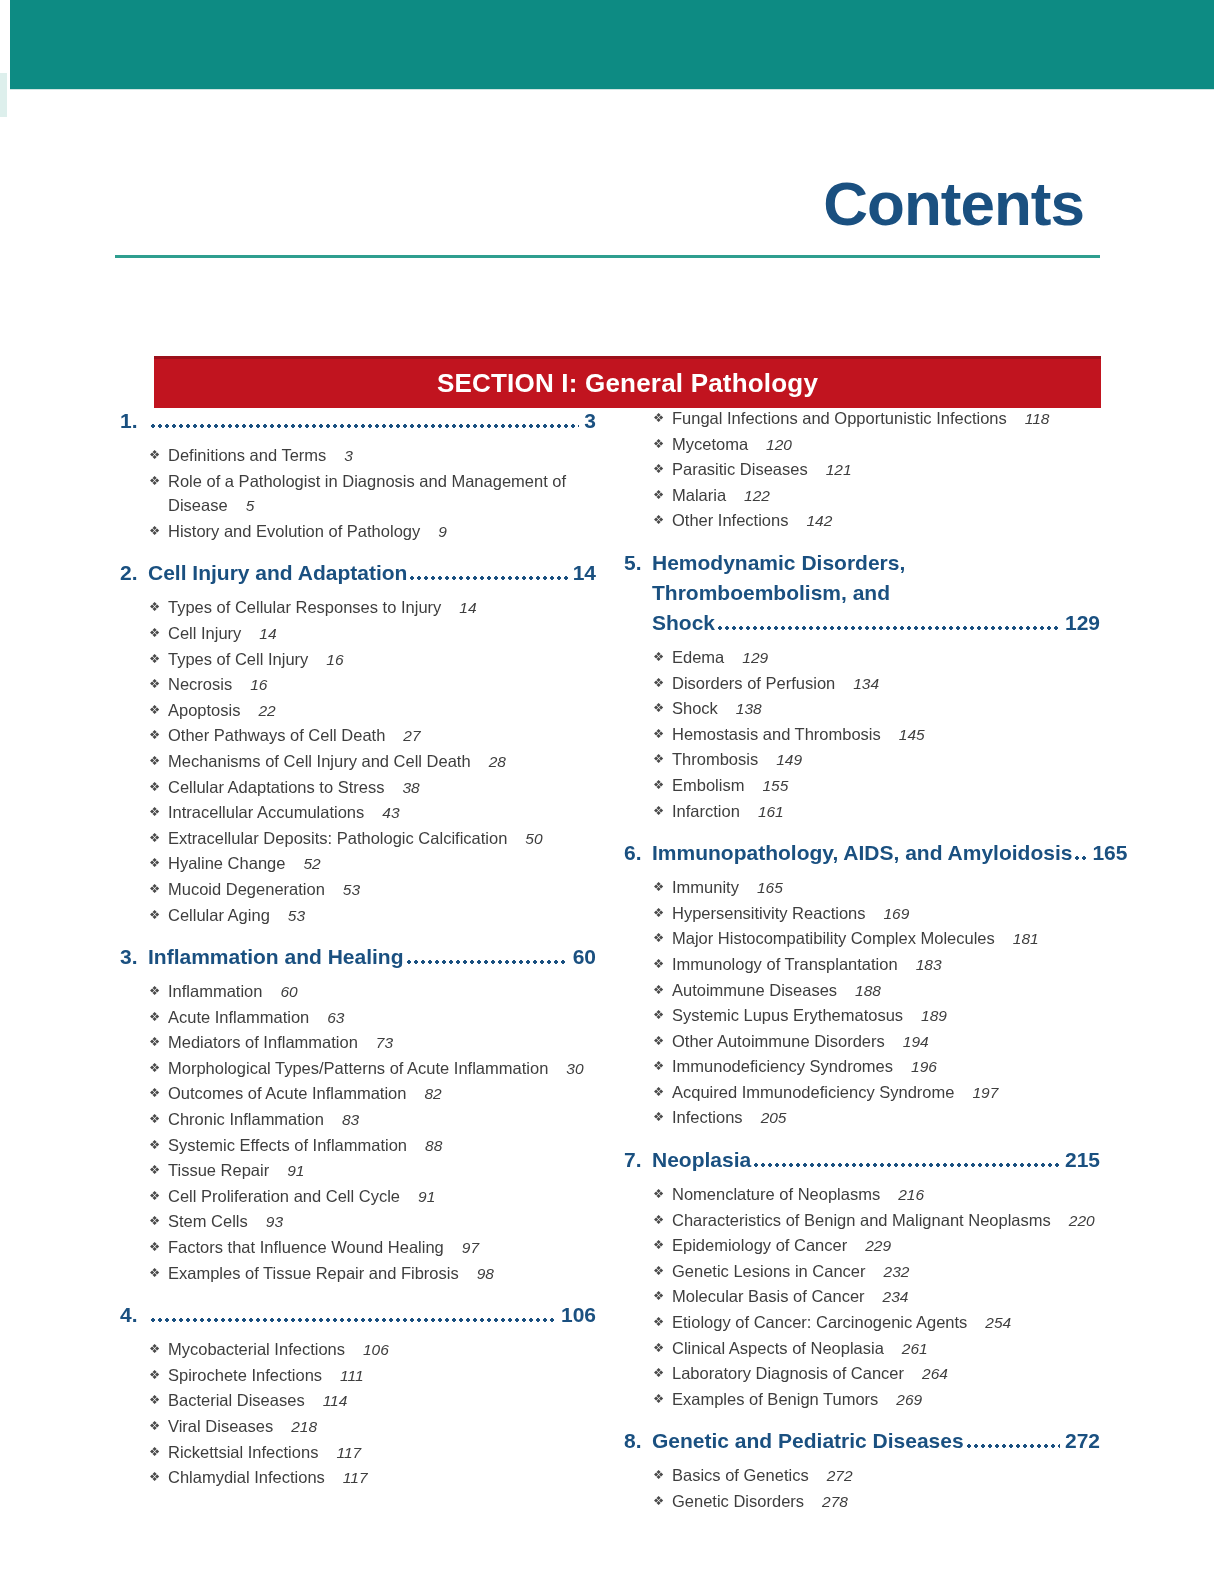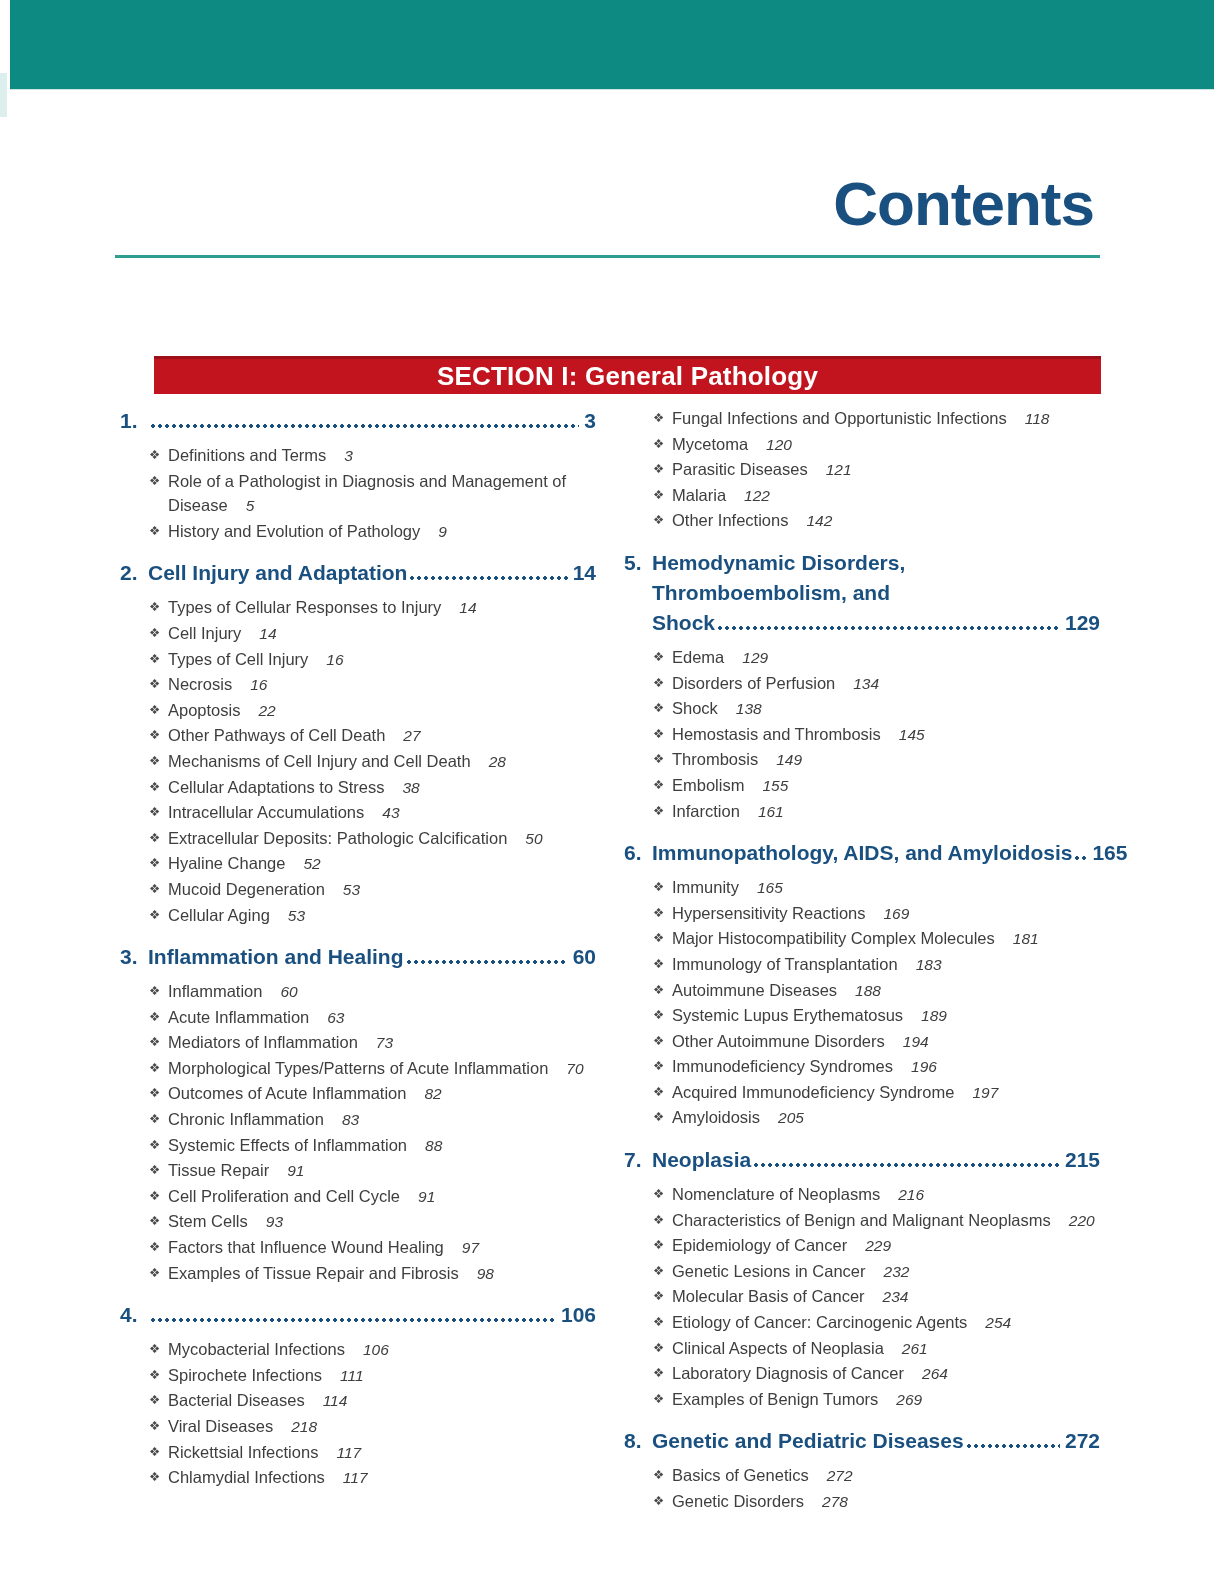--- a/index.html
+++ b/index.html
@@ -13,30 +13,30 @@
   .topbar {
     position: absolute; top: 0; left: 10px; right: 0; height: 89px;
     background: #0d8b83;
     border-bottom: 1px solid #cfe4e1;
   }
   .edge-strip {
     position: absolute; top: 73px; left: 0; width: 7px; height: 44px;
     background: #ddefec;
   }
   .title {
-    position: absolute; top: 168px; right: 120px; margin: 0;
+    position: absolute; top: 168px; right: 130px; margin: 0;
     font-size: 62px; font-weight: 700; letter-spacing: -1px;
     color: #1a5080;
   }
   .rule {
     position: absolute; top: 255px; left: 115px; right: 114px; height: 3px;
     background: #2f9e8f;
   }
   .banner {
-    position: absolute; top: 356px; left: 126px; right: 113px; height: 38px;
+    position: absolute; top: 356px; left: 126px; right: 113px; height: 52px;
     background: #c1141f;
     border-top: 3px solid #9c101a;
     box-sizing: border-box;
     display: flex; align-items: center; justify-content: center; margin-left: 28px;
   }
   .banner span {
     color: #ffffff; font-weight: 700; font-size: 26px; letter-spacing: 0.2px;
   }
   .columns {
     position: absolute; top: 406px; left: 120px; right: 114px;
@@ -141,21 +141,21 @@
                 <span class="ch-title">Inflammation and Healing</span>
                 <span class="leader"></span>
                 <span class="ch-page">60</span>
               </div>
             </div>
           </div>
           <div class="items">
             <div class="item"><span class="bullet">❖</span><span class="lbl">Inflammation</span><span class="pg">60</span></div>
             <div class="item"><span class="bullet">❖</span><span class="lbl">Acute Inflammation</span><span class="pg">63</span></div>
             <div class="item"><span class="bullet">❖</span><span class="lbl">Mediators of Inflammation</span><span class="pg">73</span></div>
-            <div class="item"><span class="bullet">❖</span><span class="lbl">Morphological Types/Patterns of Acute Inflammation</span><span class="pg">70</span></div>
+            <div class="item"><span class="bullet">❖</span><span class="lbl">Morphological Types/Patterns of Acute Inflammation</span><span class="pg">30</span></div>
             <div class="item"><span class="bullet">❖</span><span class="lbl">Outcomes of Acute Inflammation</span><span class="pg">82</span></div>
             <div class="item"><span class="bullet">❖</span><span class="lbl">Chronic Inflammation</span><span class="pg">83</span></div>
             <div class="item"><span class="bullet">❖</span><span class="lbl">Systemic Effects of Inflammation</span><span class="pg">88</span></div>
             <div class="item"><span class="bullet">❖</span><span class="lbl">Tissue Repair</span><span class="pg">91</span></div>
             <div class="item"><span class="bullet">❖</span><span class="lbl">Cell Proliferation and Cell Cycle</span><span class="pg">91</span></div>
             <div class="item"><span class="bullet">❖</span><span class="lbl">Stem Cells</span><span class="pg">93</span></div>
             <div class="item"><span class="bullet">❖</span><span class="lbl">Factors that Influence Wound Healing</span><span class="pg">97</span></div>
             <div class="item"><span class="bullet">❖</span><span class="lbl">Examples of Tissue Repair and Fibrosis</span><span class="pg">98</span></div>
           </div>
         </section>
@@ -225,21 +225,21 @@
           <div class="items">
             <div class="item"><span class="bullet">❖</span><span class="lbl">Immunity</span><span class="pg">165</span></div>
             <div class="item"><span class="bullet">❖</span><span class="lbl">Hypersensitivity Reactions</span><span class="pg">169</span></div>
             <div class="item"><span class="bullet">❖</span><span class="lbl">Major Histocompatibility Complex Molecules</span><span class="pg">181</span></div>
             <div class="item"><span class="bullet">❖</span><span class="lbl">Immunology of Transplantation</span><span class="pg">183</span></div>
             <div class="item"><span class="bullet">❖</span><span class="lbl">Autoimmune Diseases</span><span class="pg">188</span></div>
             <div class="item"><span class="bullet">❖</span><span class="lbl">Systemic Lupus Erythematosus</span><span class="pg">189</span></div>
             <div class="item"><span class="bullet">❖</span><span class="lbl">Other Autoimmune Disorders</span><span class="pg">194</span></div>
             <div class="item"><span class="bullet">❖</span><span class="lbl">Immunodeficiency Syndromes</span><span class="pg">196</span></div>
             <div class="item"><span class="bullet">❖</span><span class="lbl">Acquired Immunodeficiency Syndrome</span><span class="pg">197</span></div>
-            <div class="item"><span class="bullet">❖</span><span class="lbl">Amyloidosis</span><span class="pg">205</span></div>
+            <div class="item"><span class="bullet">❖</span><span class="lbl">Infections</span><span class="pg">205</span></div>
           </div>
         </section>
         <section class="chapter">
           <div class="ch-head">
             <span class="ch-num">7.</span>
             <div class="ch-body">
               <div class="ch-line">
                 <span class="ch-title">Neoplasia</span>
                 <span class="leader"></span>
                 <span class="ch-page">215</span>

